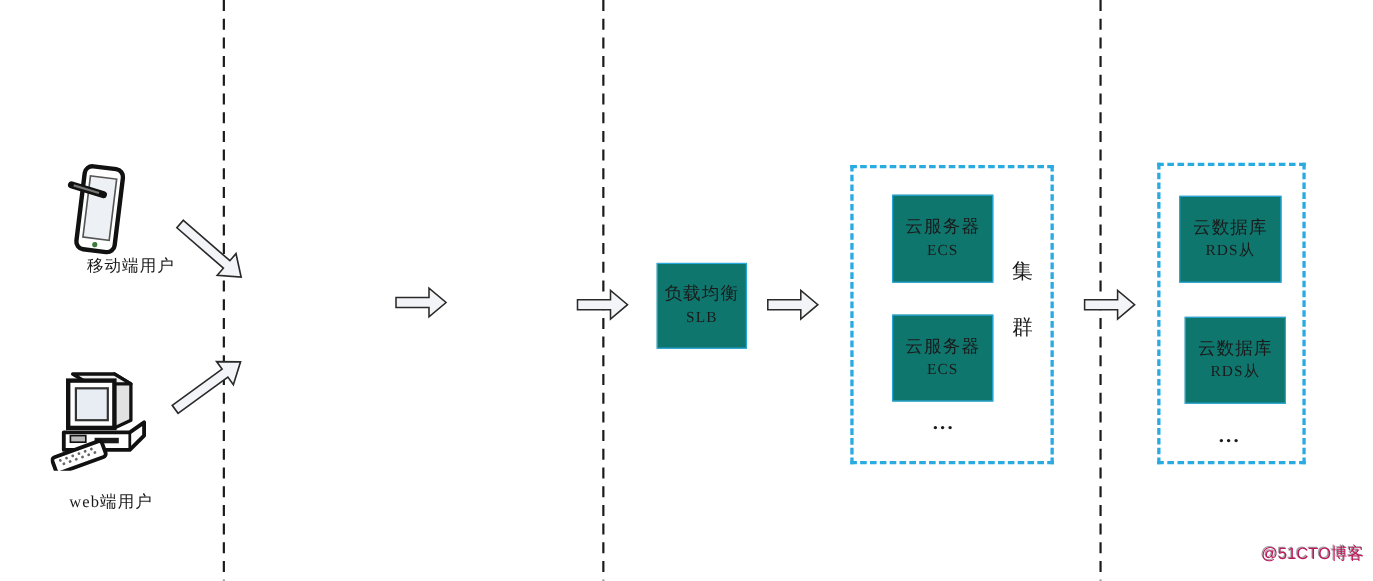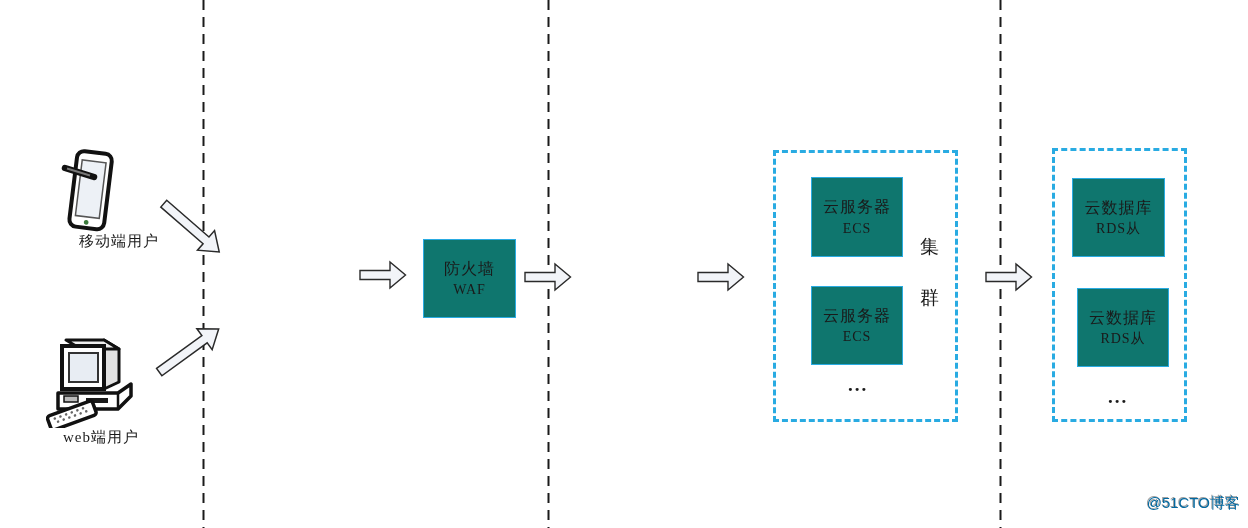--- a/index.html
+++ b/index.html
@@ -47,21 +47,21 @@
     text-align:center;
     font-size:19px;
     font-weight:bold;
     letter-spacing:2px;
   }
   .watermark{
     position:absolute;
     right:8px;top:494px;
     font-family:"Liberation Sans","DejaVu Sans",sans-serif;
     font-size:15px;
-    color:#0369a1;
+    color:#be185d;
     text-shadow:-1px -1px 0 #a0a0a0, 1px 1px 0 #ffffff;
   }
   .arrow-svg{position:absolute;overflow:visible;}
 </style>
 </head>
 <body>
 
 <div class="canvas">
 
   <svg class="overlay" width="1248" height="528" aria-hidden="true">
@@ -101,44 +101,44 @@
           <circle cx="39" cy="80.5" r="1.3"></circle>
         <circle cx="11" cy="84.5" r="1.3"></circle>
           <circle cx="17" cy="84.5" r="1.3"></circle>
           <circle cx="23" cy="84.5" r="1.3"></circle>
           <circle cx="29" cy="84.5" r="1.3"></circle>
           <circle cx="35" cy="84.5" r="1.3"></circle>
           <circle cx="41" cy="84.5" r="1.3"></circle>
       </g>
     </g>
   </svg>
-  <div class="user-label" style="left:38px;top:428px;width:126px;">web端用户</div>
+  <div class="user-label" style="left:38px;top:447px;width:126px;">web端用户</div>
 
   <svg class="arrow-svg" style="left:163px;top:188px;transform:rotate(41deg);transform-origin:0 50%;" width="76" height="30" viewBox="0 0 76 30" aria-hidden="true">
     <polygon points="1,10.5 57,10.5 57,2 74.5,15 57,28 57,19.5 1,19.5" fill="#F2F4F8" stroke="#2A2A2A" stroke-width="1.5"></polygon>
   </svg>
 
   <svg class="arrow-svg" style="left:158px;top:358px;transform:rotate(-36deg);transform-origin:0 50%;" width="77" height="30" viewBox="0 0 76 30" aria-hidden="true">
     <polygon points="1,10.5 57,10.5 57,2 74.5,15 57,28 57,19.5 1,19.5" fill="#F2F4F8" stroke="#2A2A2A" stroke-width="1.5"></polygon>
   </svg>
 
 
   <svg class="arrow-svg" style="left:358px;top:260px;" width="50" height="30" viewBox="0 0 48 30" aria-hidden="true">
     <polygon points="1,10.5 31,10.5 31,2 46.5,15 31,28 31,19.5 1,19.5" fill="#F2F4F8" stroke="#2A2A2A" stroke-width="1.4"></polygon>
   </svg>
 
-  <div class="node-box" style="left:423px;top:239px;width:93px;height:79px;">
-    <div class="node-title">防火墙</div>
-    <div class="node-sub">WAF</div>
-  </div>
 
   <svg class="arrow-svg" style="left:524px;top:262px;" width="48" height="30" viewBox="0 0 48 30" aria-hidden="true">
     <polygon points="1,10.5 31,10.5 31,2 46.5,15 31,28 31,19.5 1,19.5" fill="#F2F4F8" stroke="#2A2A2A" stroke-width="1.4"></polygon>
   </svg>
 
+  <div class="node-box" style="left:597px;top:239px;width:82px;height:78px;">
+    <div class="node-title">负载均衡</div>
+    <div class="node-sub">SLB</div>
+  </div>
 
   <svg class="arrow-svg" style="left:697px;top:262px;" width="48" height="30" viewBox="0 0 48 30" aria-hidden="true">
     <polygon points="1,10.5 31,10.5 31,2 46.5,15 31,28 31,19.5 1,19.5" fill="#F2F4F8" stroke="#2A2A2A" stroke-width="1.4"></polygon>
   </svg>
 
   <div class="container-box" style="left:773px;top:150px;width:185px;height:272px;"></div>
 
   <div class="node-box" style="left:811px;top:177px;width:92px;height:80px;">
     <div class="node-title">云服务器</div>
     <div class="node-sub">ECS</div>

